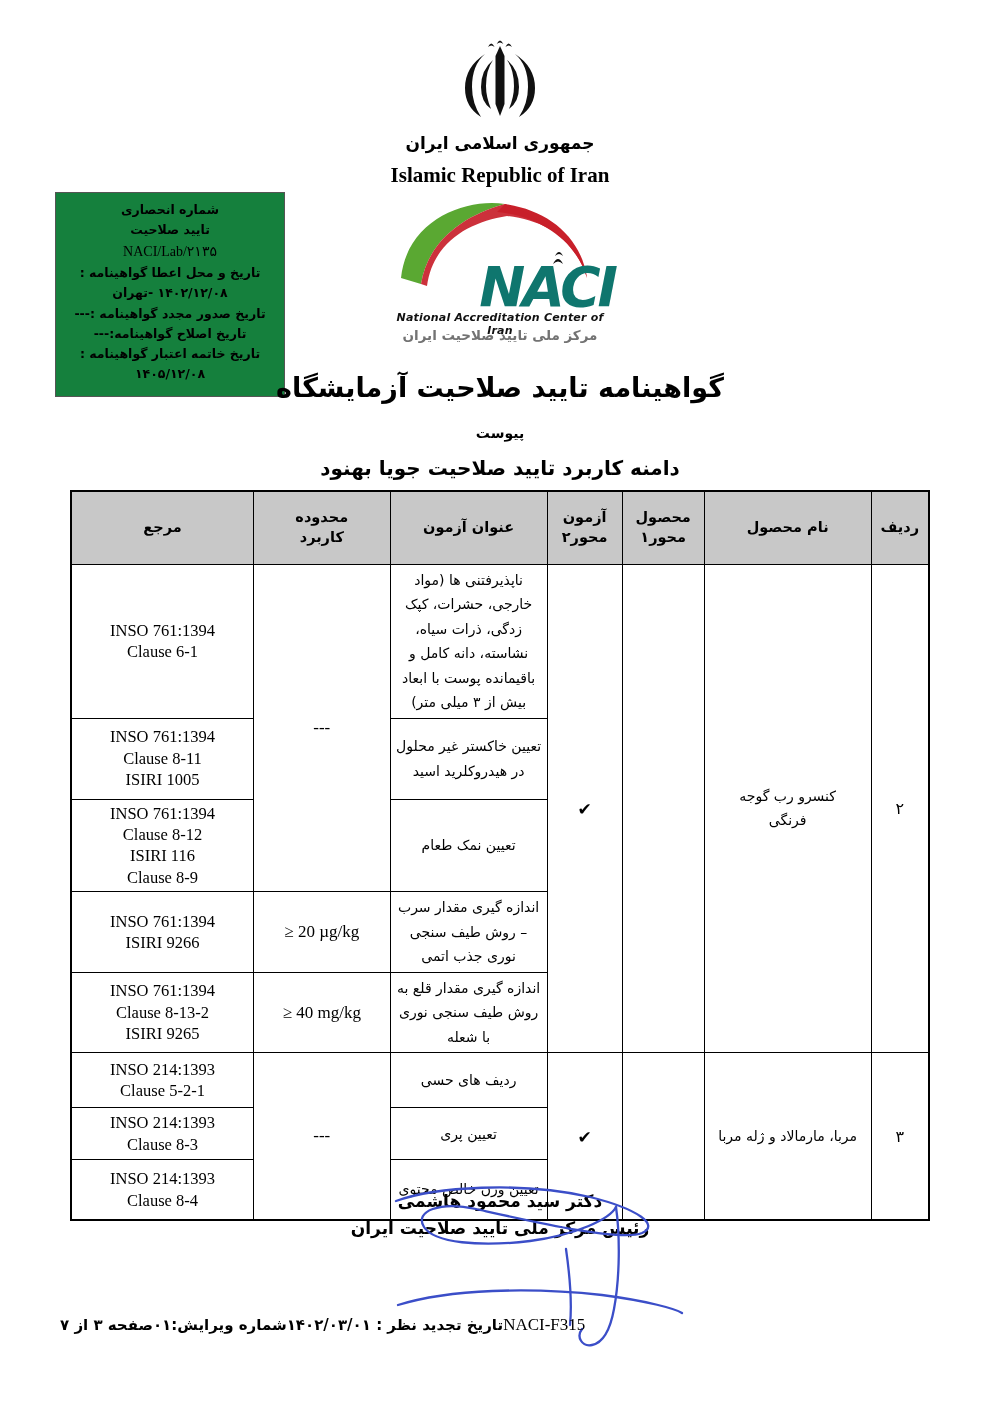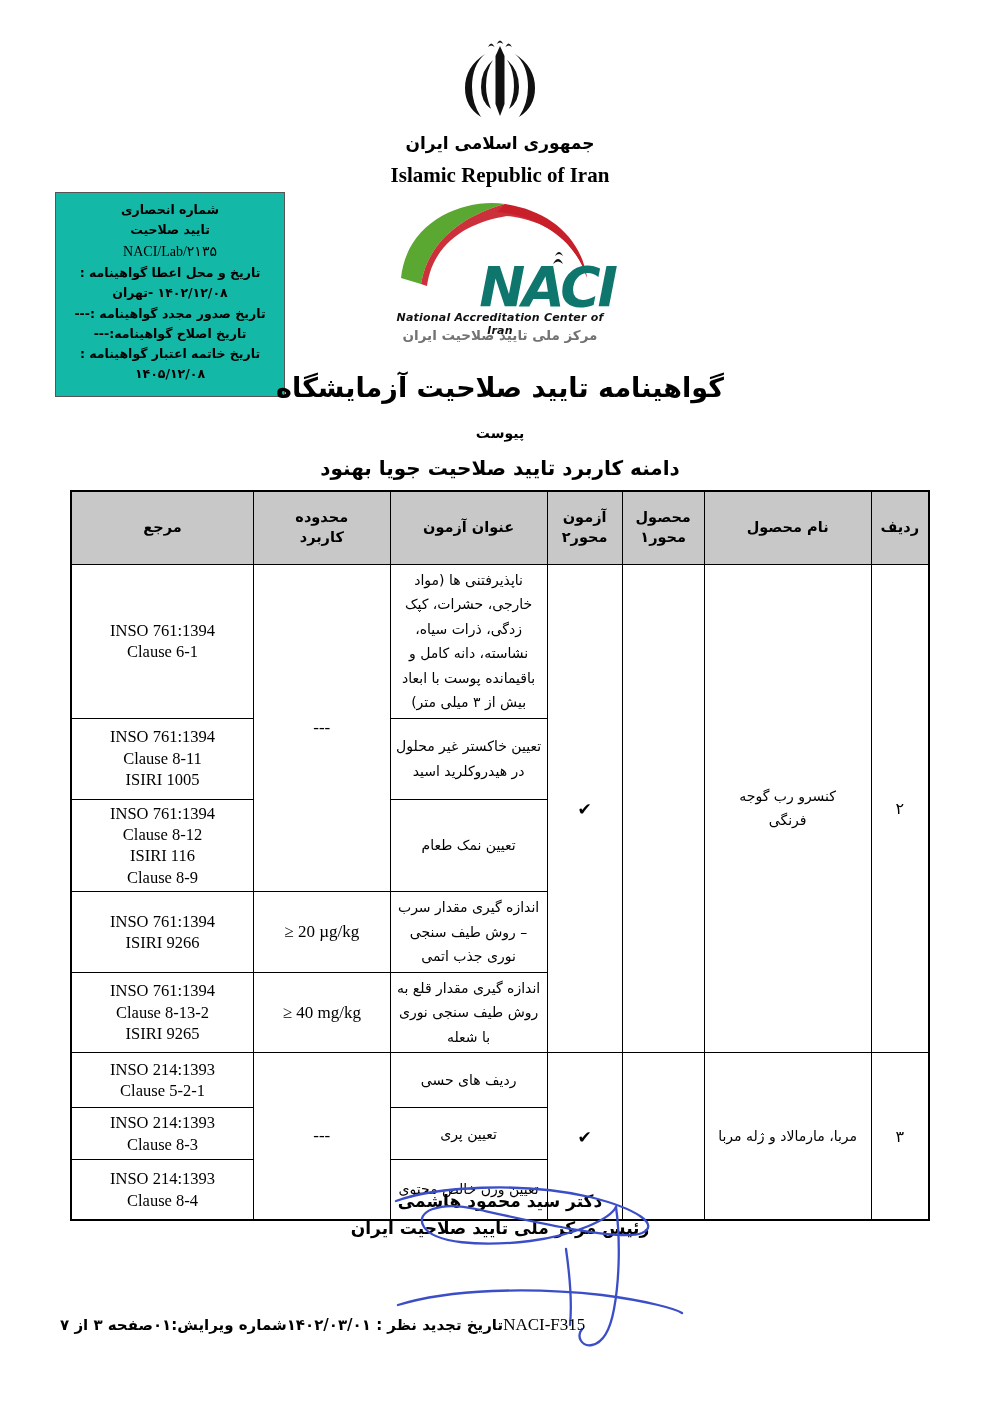--- a/index.html
+++ b/index.html
@@ -44,21 +44,21 @@
     letter-spacing:.2px;
   }
   .naci-fa {
     position:absolute; left:0; right:0; top:129px; text-align:center;
     font-size:13.5px; font-weight:700; color:#737373;
   }
 
   
   .certbox {
     position:absolute; left:55px; top:192px; width:230px; height:205px;
-    border:1px solid #555; background:#14b8a6;
+    border:1px solid #555; background:#15803d;
     padding:7px 8px 4px 8px;
     text-align:center; line-height:1.62; font-size:12.5px; font-weight:600;
   }
   .certbox div { white-space:nowrap; }
   .certbox .lat {
     font-family:"Liberation Serif","DejaVu Serif",serif;
     font-size:14px; font-weight:400; direction:ltr;
   }
 
   

